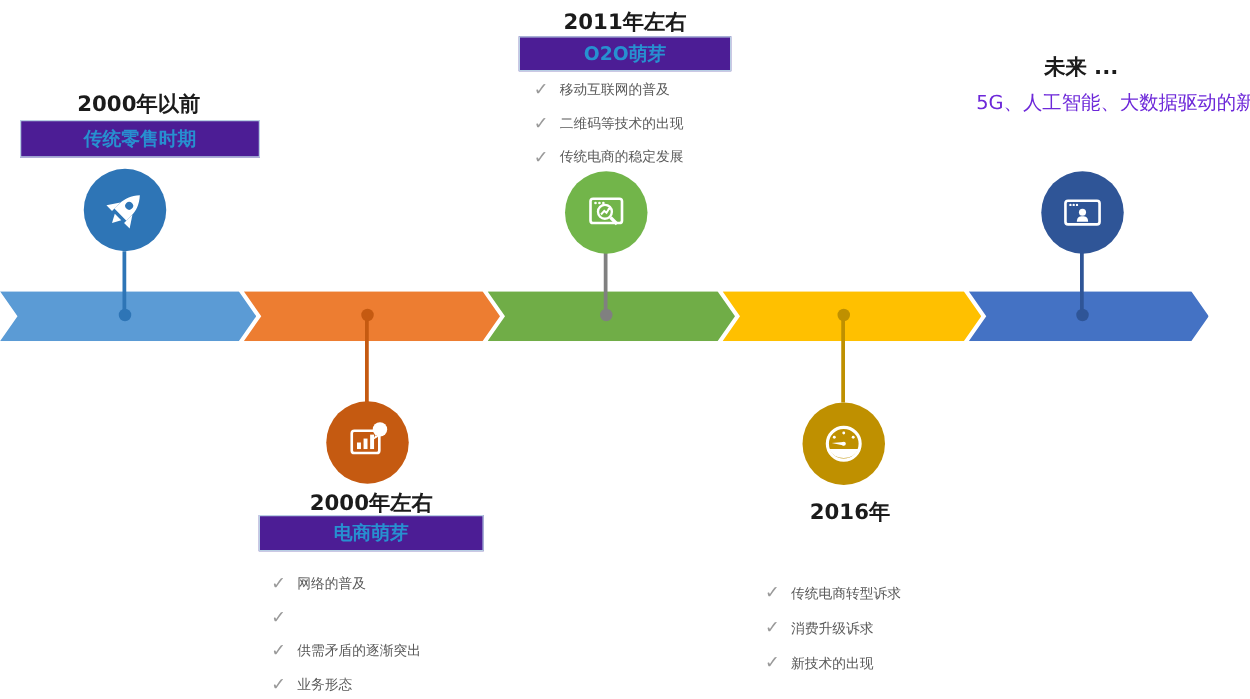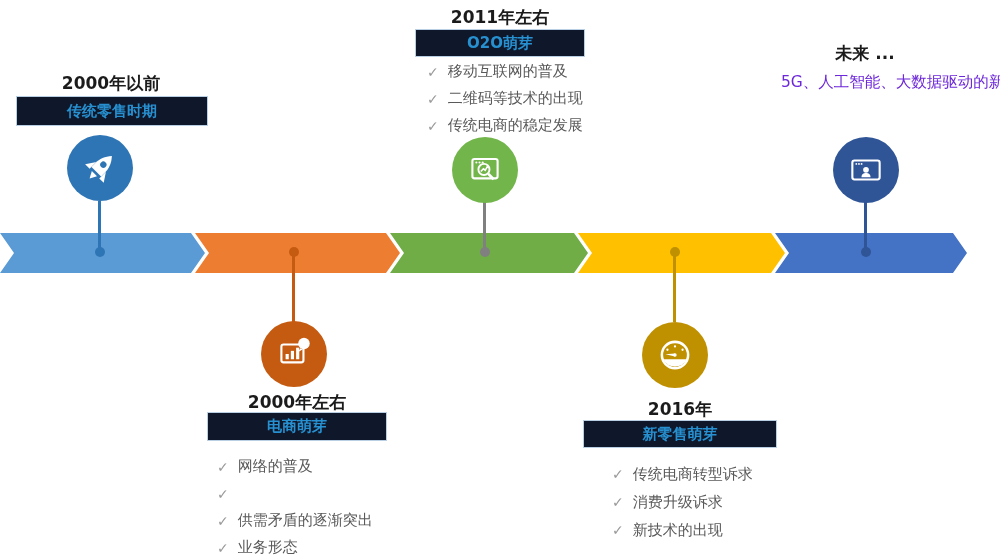--- a/index.html
+++ b/index.html
@@ -39,35 +39,35 @@
   .c4{left:642px;top:322px;background:#BF9000;}
   .c5{left:833px;top:137px;background:#2F5597;}
   .circle svg{display:block;}
   
   .ms-title{position:absolute;font-size:17px;font-weight:700;color:#1B1B1B;text-align:center;white-space:nowrap;}
   .t1{left:11px; width:200px;top:72px;}
   .t2{left:207px;width:180px;top:391px;}
   .t3{left:405px;width:190px;top:6px;}
   .t4{left:583px;width:194px;top:398px;}
   .t5{left:760px;width:210px;top:42px;}
-  .badge{position:absolute;background:#0f172a;border:1px solid #B9CFE4;
+  .badge{position:absolute;background:#4c1d95;border:1px solid #B9CFE4;
     color:#2790D0;font-size:15px;font-weight:700;text-align:center;white-space:nowrap;}
   .b1{left:16px; top:96px; width:190px;height:28px;line-height:28px;}
   .b2{left:207px;top:412px;width:178px;height:27px;line-height:27px;}
   .b3{left:415px;top:29px; width:168px;height:26px;line-height:26px;}
   .b4{left:583px;top:420px;width:192px;height:26px;line-height:26px;}
   
   .check-list{position:absolute;}
   .cl2{left:217px;top:453px;}
   .cl3{left:427px;top:58px;}
   .cl4{left:612px;top:460px;}
   .check-row{display:flex;align-items:center;height:27px;}
   .cl4 .check-row{height:28px;}
   .check-mark{color:#9a9a9a;font-size:14px;margin-right:9px;flex:0 0 auto;}
-  .check-text{color:#595959;font-size:15px;white-space:nowrap;}
+  .check-text{color:#595959;font-size:11px;white-space:nowrap;}
   
   .future-desc{position:absolute;left:781px;top:68px;width:215px;
     color:#6d28d9;font-size:15.5px;line-height:29px;}
   .future-desc div{white-space:nowrap;}
 </style>
 </head>
 <body>
 
 <div id="stage">
 
@@ -191,21 +191,20 @@
       <span class="check-mark">✓</span>
       <span class="check-text">二维码等技术的出现</span>
     </div>
     <div class="check-row">
       <span class="check-mark">✓</span>
       <span class="check-text">传统电商的稳定发展</span>
     </div>
   </div>
 
   <div class="ms-title t4">2016年</div>
-  <div class="badge b4">新零售萌芽</div>
   <div class="check-list cl4">
     <div class="check-row">
       <span class="check-mark">✓</span>
       <span class="check-text">传统电商转型诉求</span>
     </div>
     <div class="check-row">
       <span class="check-mark">✓</span>
       <span class="check-text">消费升级诉求</span>
     </div>
     <div class="check-row">

